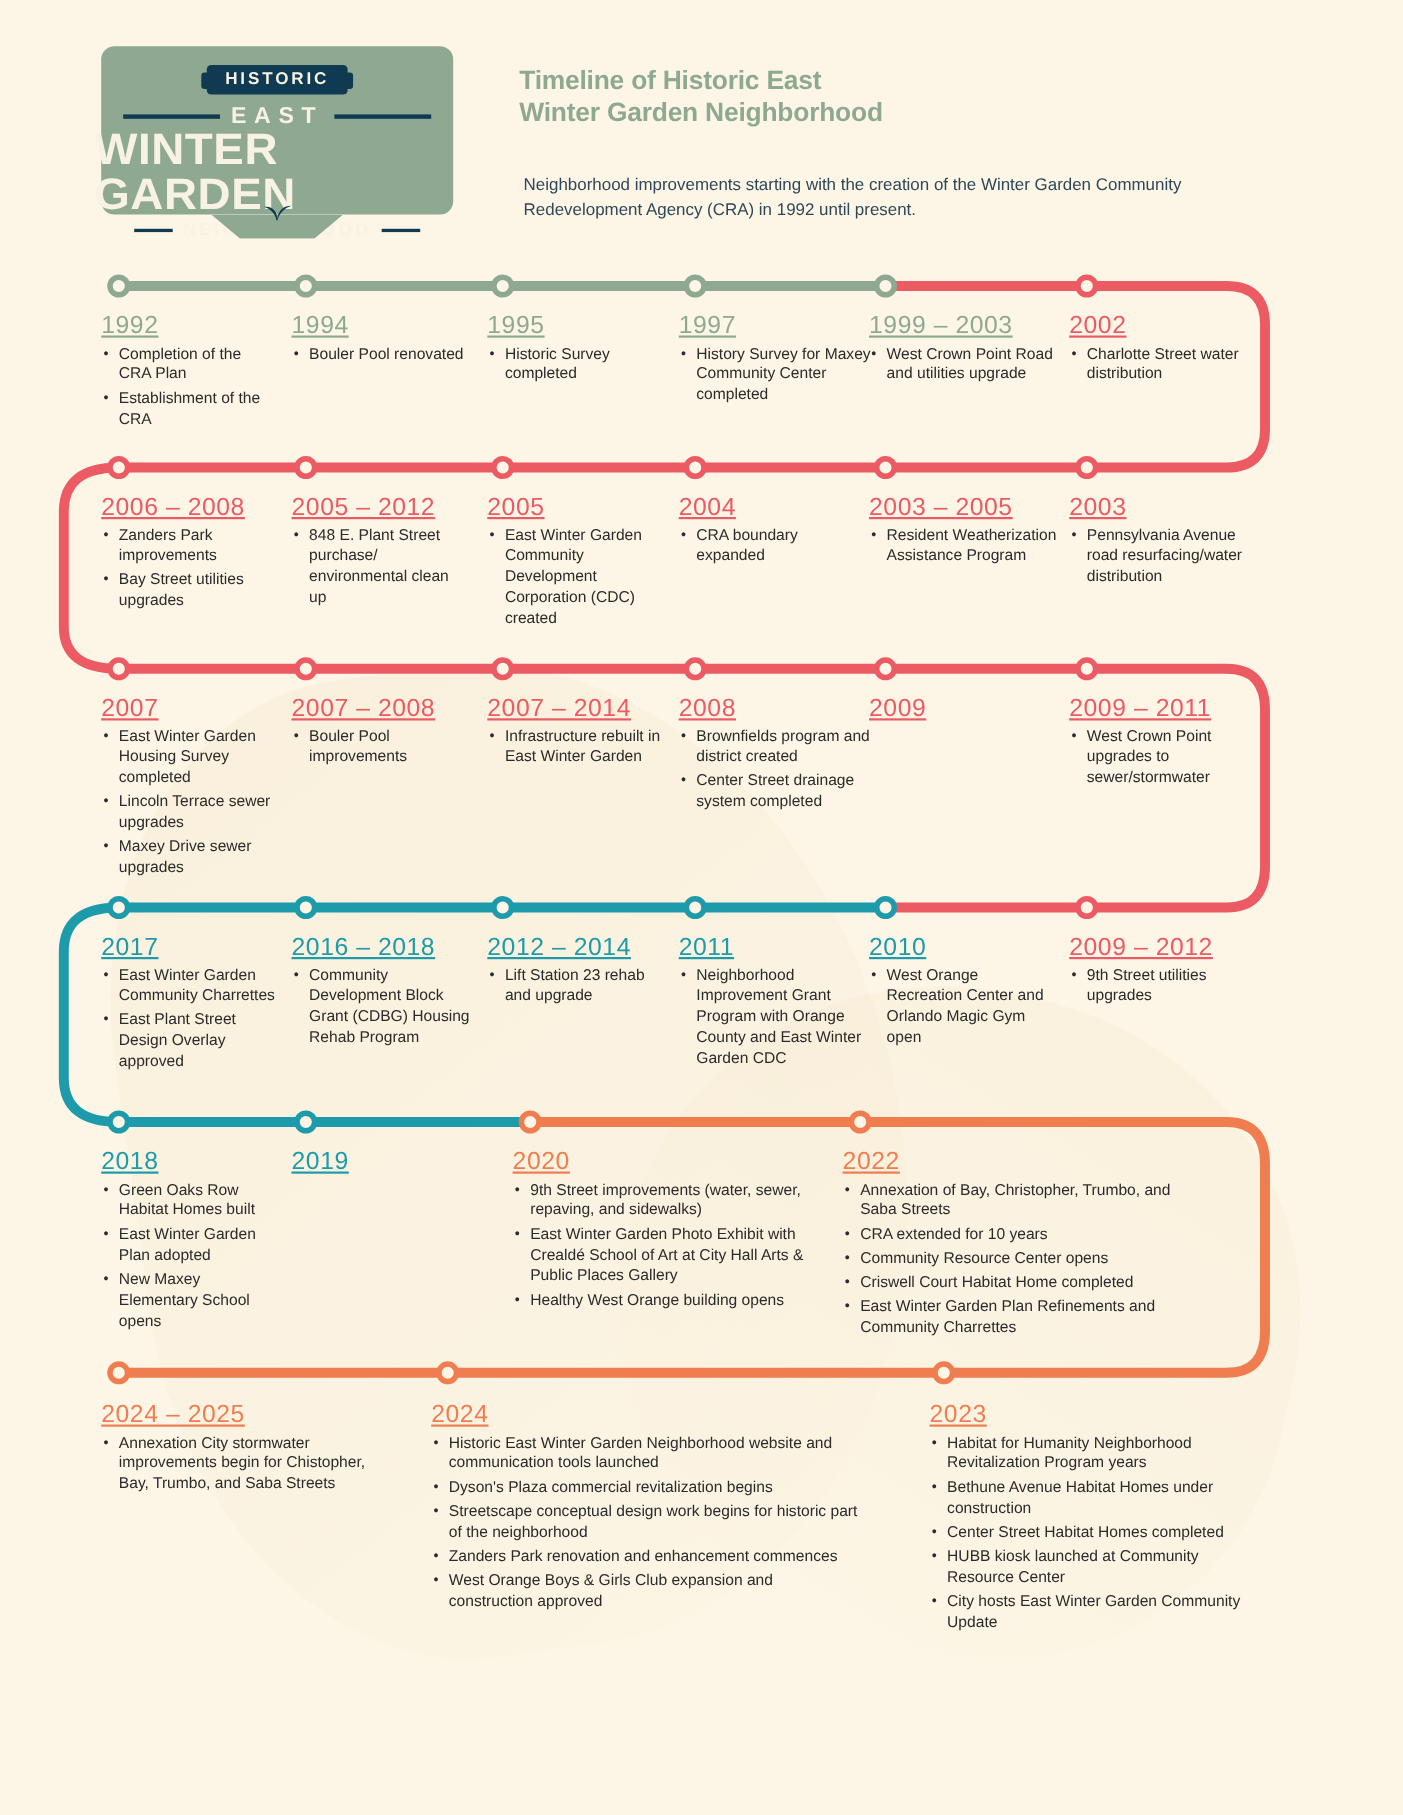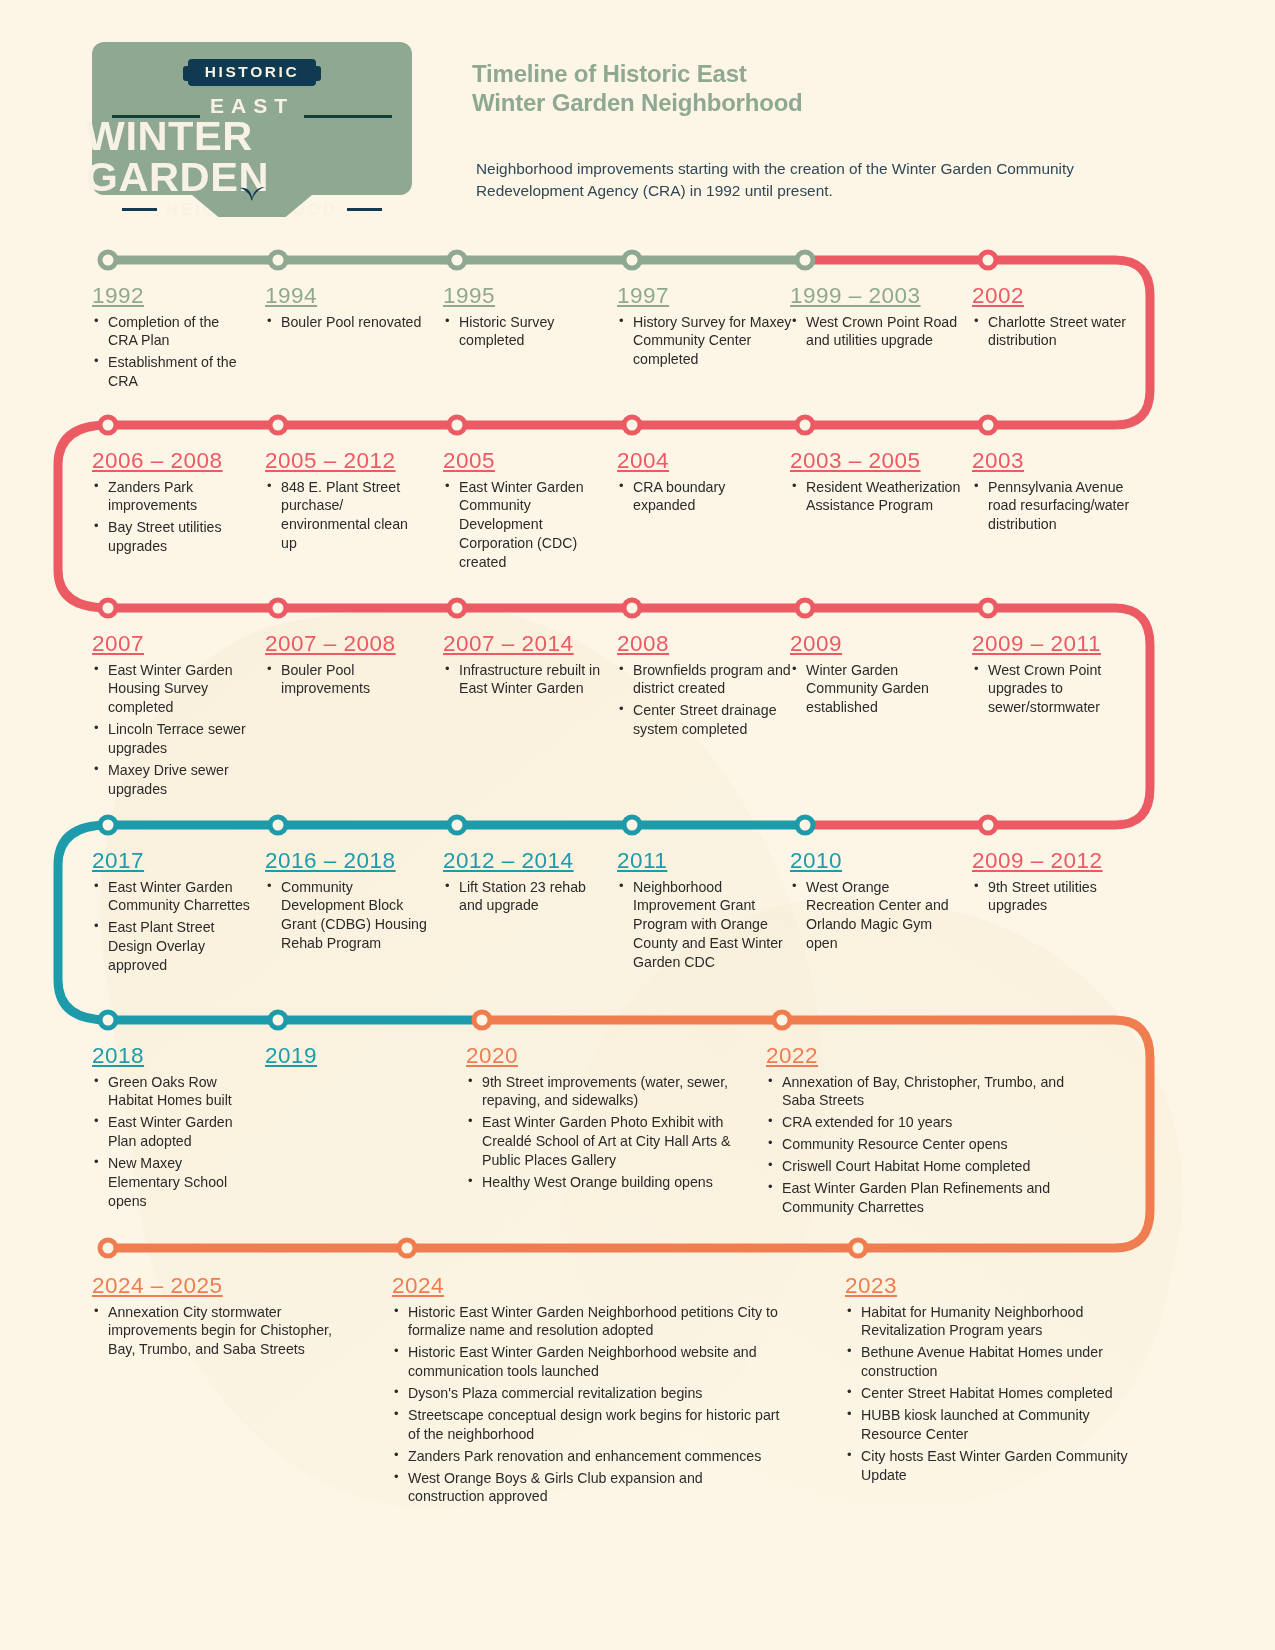--- a/index.html
+++ b/index.html
@@ -48,21 +48,21 @@
     position: relative;
   }
   .logo-tab::before, .logo-tab::after {
     content:""; position:absolute; top: 7px; width: 7px; height: 15px;
     background:#0F3A52;
   }
   .logo-tab::before { left: -5px; border-radius: 3px 0 0 3px; }
   .logo-tab::after  { right: -5px; border-radius: 0 3px 3px 0; }
 
   .logo-east-row {
-    display: flex; align-items: flex-end; gap: 10px; margin-top: 8px; width: 280px;
+    display: flex; align-items: center; gap: 10px; margin-top: 8px; width: 280px;
   }
   .logo-rule { flex: 1; height: 3.5px; background: #0F3A52; }
   .logo-east {
     color: #F7F2E4; font-size: 21px; font-weight: bold; letter-spacing: 7px;
   }
   .logo-main {
     color: #F7F2E4; font-size: 40px; font-weight: bold;
     letter-spacing: 0.5px; line-height: 1.02; margin-top: -2px;
     font-family: "Liberation Sans Narrow", "Liberation Sans", sans-serif;
     transform: scaleX(1.04);
@@ -342,23 +342,20 @@
     </div>
     <div class="col" style="left:617px; top:633px; width:175px;">
       <div class="year red">2008</div>
       <ul class="items">
         <li>Brownfields program and district created</li>
         <li>Center Street drainage system completed</li>
       </ul>
     </div>
     <div class="col" style="left:790px; top:633px; width:170px;">
       <div class="year red">2009</div>
-      <ul class="items">
-        <li>Winter Garden Community Garden established</li>
-      </ul>
     </div>
     <div class="col" style="left:972px; top:633px; width:178px;">
       <div class="year red">2009 – 2011</div>
       <ul class="items">
         <li>West Crown Point upgrades to sewer/stormwater</li>
       </ul>
     </div>
   </div>
 
   <div class="row">
@@ -436,21 +433,20 @@
   <div class="row">
     <div class="col" style="left:92px; top:1275px; width:250px;">
       <div class="year orange">2024 – 2025</div>
       <ul class="items">
         <li>Annexation City stormwater improvements begin for Chistopher, Bay, Trumbo, and Saba Streets</li>
       </ul>
     </div>
     <div class="col" style="left:392px; top:1275px; width:390px;">
       <div class="year orange">2024</div>
       <ul class="items">
-        <li>Historic East Winter Garden Neighborhood petitions City to formalize name and resolution adopted</li>
         <li>Historic East Winter Garden Neighborhood website and communication tools launched</li>
         <li>Dyson's Plaza commercial revitalization begins</li>
         <li>Streetscape conceptual design work begins for historic part of the neighborhood</li>
         <li>Zanders Park renovation and enhancement commences</li>
         <li>West Orange Boys &amp; Girls Club expansion and construction approved</li>
       </ul>
     </div>
     <div class="col" style="left:845px; top:1275px; width:300px;">
       <div class="year orange">2023</div>
       <ul class="items">

